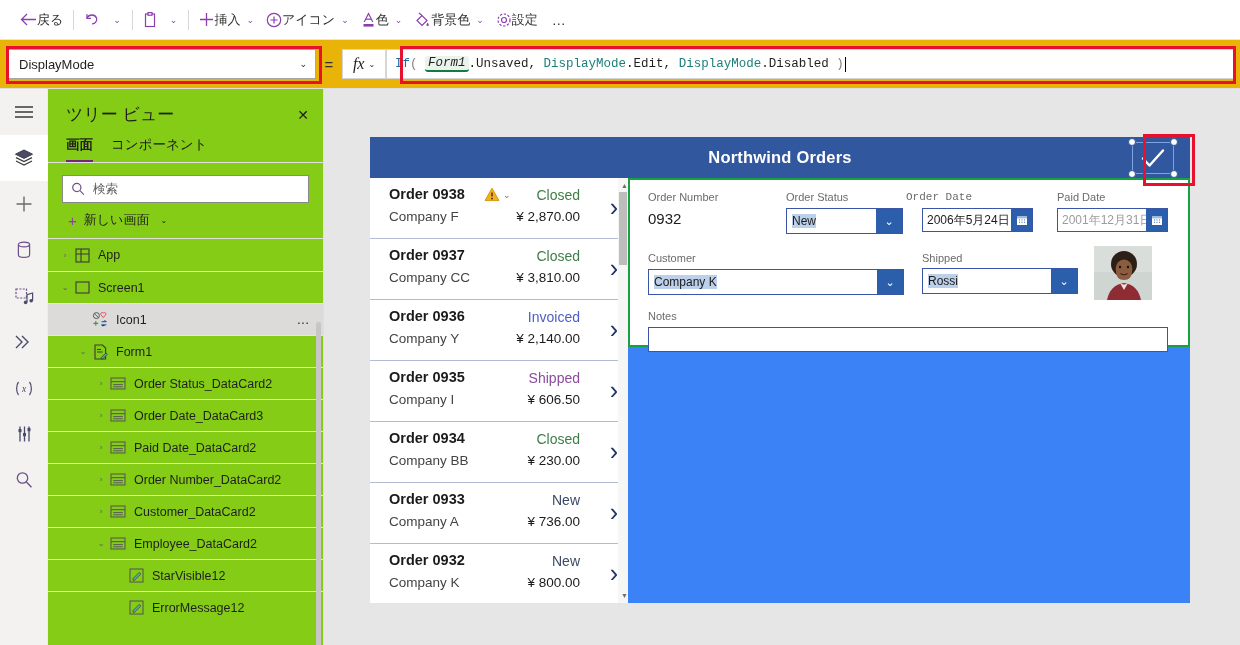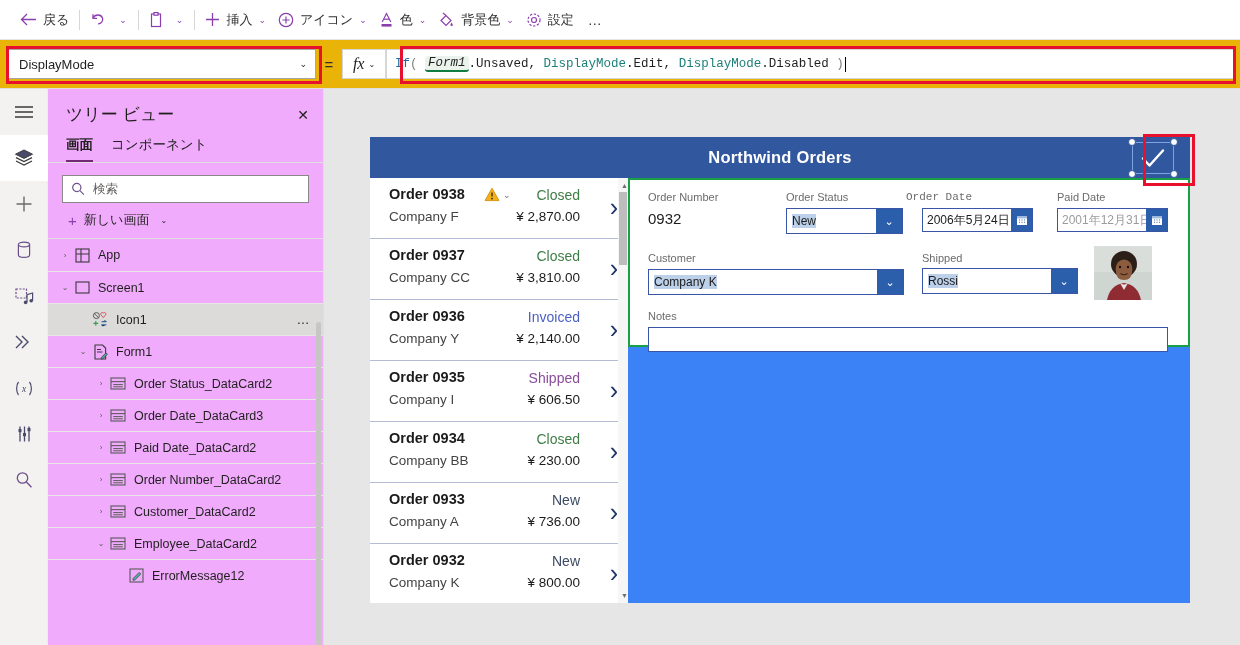--- a/index.html
+++ b/index.html
@@ -14,21 +14,21 @@
   
   .cmdbar {
     position:absolute; left:0; top:0; width:1240px; height:40px;
     background:#fff; display:flex; align-items:center; padding-left:14px;
     border-bottom:1px solid #e6e6e6;
   }
   .cmd { display:flex; align-items:center; height:32px; padding:0 6px;
          color:#323130; font-size:13px; white-space:nowrap; cursor:default; }
   .cmd .gl { color:#8a3faf; font-size:15px; line-height:1; display:inline-flex;
              align-items:center; justify-content:center; }
-  .cmd .tx { margin-left:6px; }
+  .cmd .tx { margin-left:0; }
   .cmd .chv { margin-left:6px; color:#8a3faf; font-size:9px; }
   .chv-only { padding:0 7px; color:#8a3faf; font-size:9px; display:flex;
               align-items:center; height:32px; }
   .vsep { width:1px; height:20px; background:#d6d6d6; margin:0 4px; }
   .ellip { color:#323130; letter-spacing:1.5px; font-size:14px; padding:0 8px; }
 
   svg.ic { display:block; }
 
   
   .fxrow {
@@ -76,21 +76,21 @@
     position:absolute; left:0; top:89px; width:48px; height:556px;
     background:#f3f2f1; border-right:1px solid #edebe9;
   }
   .railbtn { width:48px; height:46px; display:flex; align-items:center;
              justify-content:center; cursor:default; }
   .railbtn.active { background:#ffffff; }
 
   
   .tree {
     position:absolute; left:48px; top:89px; width:276px; height:556px;
-    background:#f0abfc; border-right:1px solid #e1dfdd; overflow:hidden;
+    background:#84cc16; border-right:1px solid #e1dfdd; overflow:hidden;
   }
   .tree-hd { display:flex; align-items:center; justify-content:space-between;
              padding:14px 14px 10px 18px; }
   .tree-title { font-size:17px; color:#201f1e; }
   .tree-close { color:#201f1e; font-size:14px; }
   .tabs { display:flex; gap:18px; padding:0 18px; border-bottom:1px solid #e1dfdd; }
   .tab { font-size:13.5px; color:#201f1e; padding-bottom:6px; }
   .tab.sel { border-bottom:2px solid #742774; font-weight:bold; }
   .searchbox {
     margin:12px 14px 0 14px; height:28px; background:#fff;
@@ -473,20 +473,30 @@
         <div class="node" style="padding-left: 46px;">
           <span class="ex">⌄</span>
           <span class="ni">
             <svg width="16" height="13" viewBox="0 0 16 13">
               <rect x="1" y="1" width="14" height="11" stroke="#5a5a5a" stroke-width="1.1" fill="none"></rect>
               <path d="M1 4.6 H15" stroke="#5a5a5a" stroke-width="1.1"></path>
               <path d="M3.2 7.6 H12.8 M3.2 9.8 H12.8" stroke="#5a5a5a" stroke-width="1"></path>
             </svg>
           </span>
           <span>Employee_DataCard2</span>
+        </div>
+        <div class="node" style="padding-left: 64px;">
+          <span class="ex"></span>
+          <span class="ni">
+            <svg width="15" height="15" viewBox="0 0 15 15">
+              <rect x="1" y="1" width="13" height="13" stroke="#5a5a5a" stroke-width="1.1" fill="none"></rect>
+              <path d="M4 10.6 L10.2 4.4 L11.8 6 L5.6 12.2 H4Z" fill="#4fb0a5" stroke="#3b3a39" stroke-width=".7"></path>
+            </svg>
+          </span>
+          <span>StarVisible12</span>
         </div>
         <div class="node" style="padding-left: 64px;">
           <span class="ex"></span>
           <span class="ni">
             <svg width="15" height="15" viewBox="0 0 15 15">
               <rect x="1" y="1" width="13" height="13" stroke="#5a5a5a" stroke-width="1.1" fill="none"></rect>
               <path d="M4 10.6 L10.2 4.4 L11.8 6 L5.6 12.2 H4Z" fill="#4fb0a5" stroke="#3b3a39" stroke-width=".7"></path>
             </svg>
           </span>
           <span>ErrorMessage12</span>

